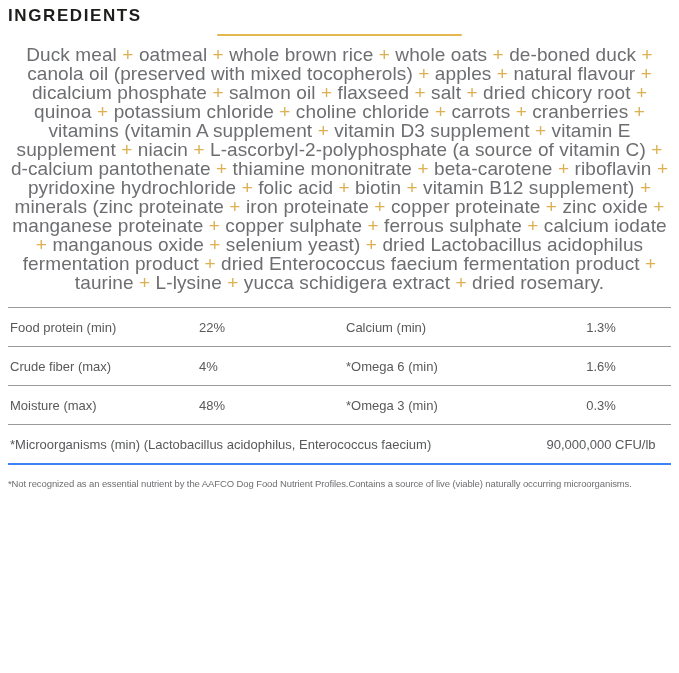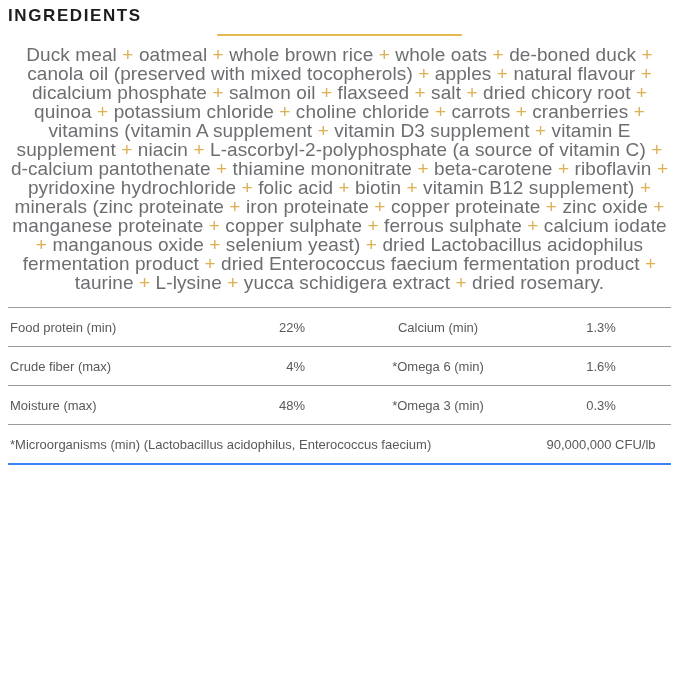--- a/index.html
+++ b/index.html
@@ -31,22 +31,22 @@
     width:663px; border-collapse:collapse; table-layout:fixed;
     margin-top:15px; border-top:1px solid #9b9b9b;
     font-size:13px; color:#58595b;
   }
   table.ga-table td {
     height:36px; vertical-align:middle;
     border-bottom:1px solid #9b9b9b;
     overflow:hidden; white-space:nowrap;
   }
   td.nutrient-left  { text-align:left; padding-left:2px; }
-  td.value-left     { text-align:right; }
-  td.nutrient-right { text-align:center; padding-left:40px; }
+  td.value-left     { text-align:left; }
+  td.nutrient-right { text-align:left; padding-left:40px; }
   td.value-right    { text-align:center; }
   tr.footer-row td  { border-bottom:2px solid #3b82f6; }
   .footnote {
     margin-top:13px; font-size:9.5px; color:#6d6e71;
     letter-spacing:-0.1px; line-height:12px;
   }
 </style>
 </head>
 <body>
 
@@ -85,14 +85,15 @@
           <td class="nutrient-right">*Omega 3 (min)</td>
           <td class="value-right">0.3%</td>
         </tr>
         <tr class="footer-row">
           <td class="nutrient-left" colspan="3">*Microorganisms (min) (Lactobacillus acidophilus, Enterococcus faecium)</td>
           <td class="value-right">90,000,000 CFU/lb</td>
         </tr>
       </tbody>
   </table>
 
+  <p class="footnote">*Not recognized as an essential nutrient by the AAFCO Dog Food Nutrient Profiles.Contains a source of live (viable) naturally occurring microorganisms.</p>
 
 </div>
 
 </body></html>

